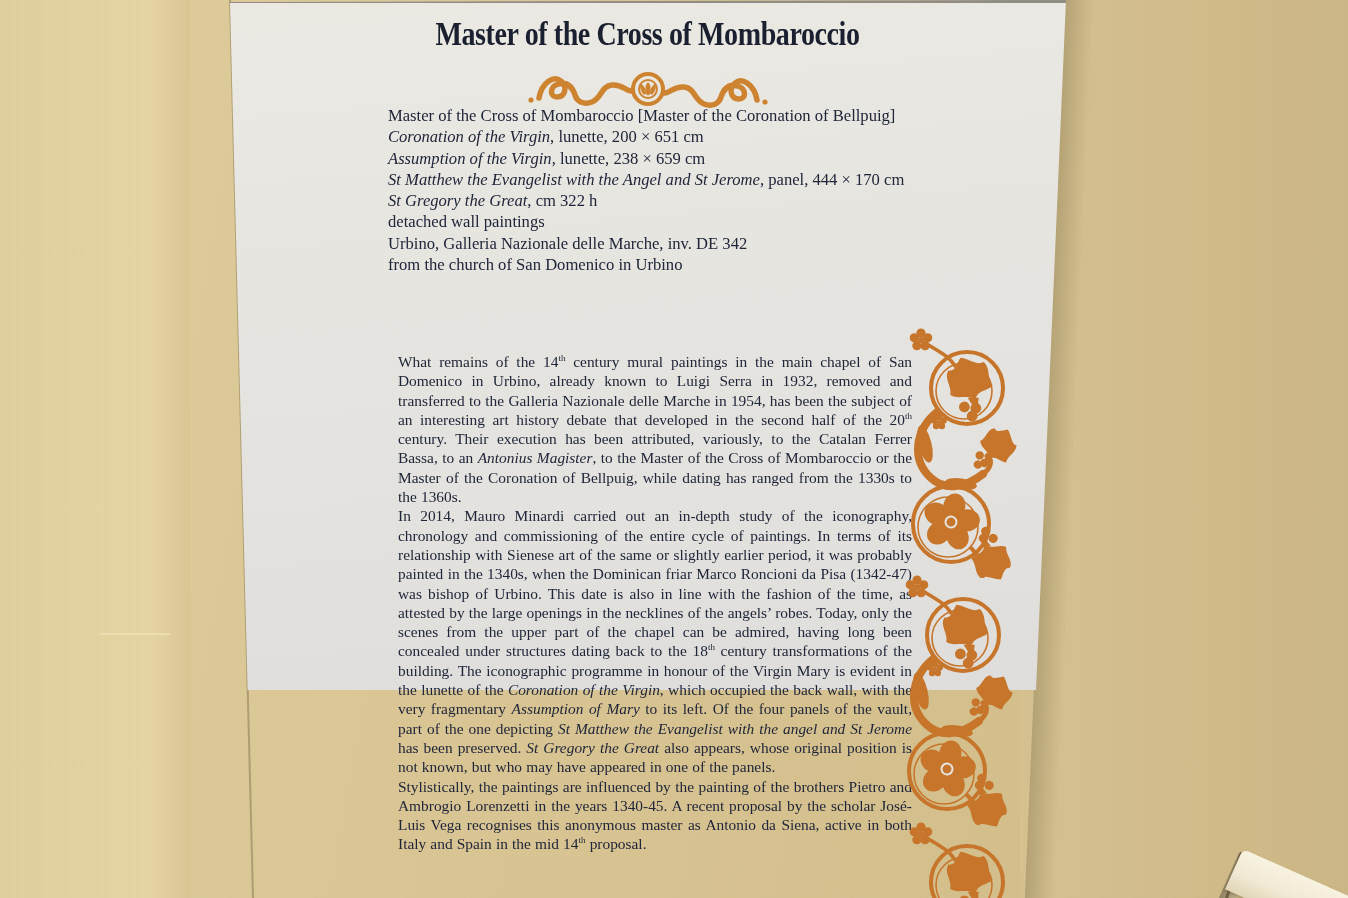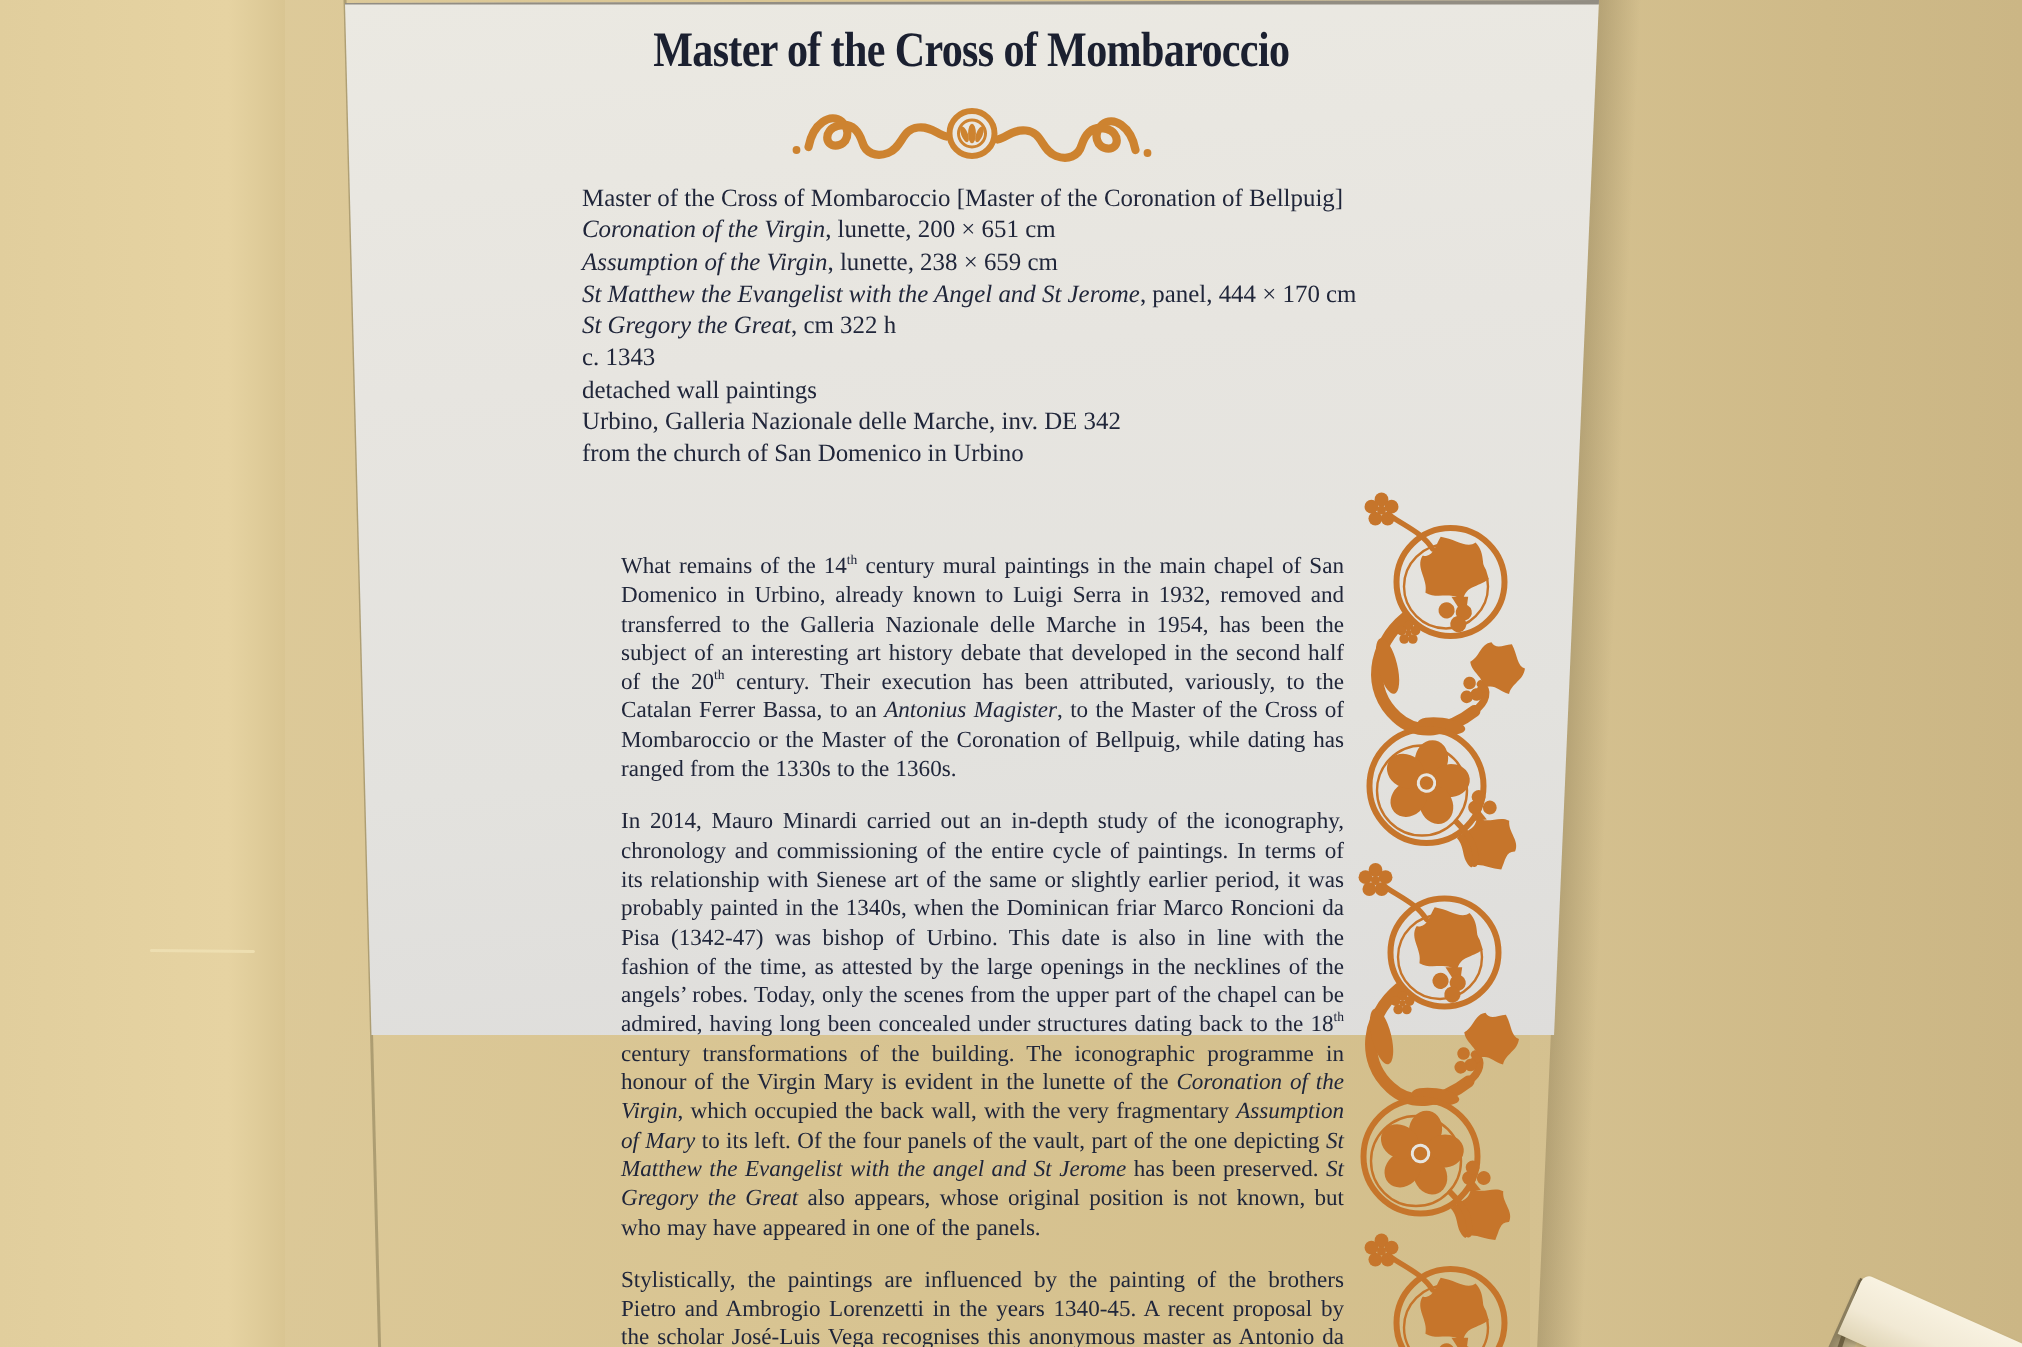--- a/index.html
+++ b/index.html
@@ -26,31 +26,31 @@
   }
   .panel-top-edge{position:absolute;top:0;left:0;right:0;height:3px;
     background:rgba(72,66,52,.55);}
   .panel-title{
     position:absolute;top:16px;left:0;width:100%;text-align:center;
     font-size:33px;font-weight:700;color:#1b2030;letter-spacing:-.5px;
     transform:scaleX(.85);
   }
   .title-ornament{position:absolute;top:64px;left:50%;transform:translateX(-50%);}
   .info-block{
-    position:absolute;left:163px;top:121px;width:560px;
+    position:absolute;left:163px;top:105px;width:560px;
     font-size:16.6px;line-height:21.3px;color:#20263a;white-space:nowrap;
   }
   .info-line .it{font-style:italic;}
   .info-line sup{font-size:10px;vertical-align:super;line-height:0;}
   .body-text{
     position:absolute;left:173px;top:352px;width:514px;
     font-size:15.4px;line-height:19.3px;color:#20263a;text-align:justify;
     word-spacing:.3px;
   }
-  .body-text p{margin:16px;}
+  .body-text p{margin:0;}
   .body-text .it{font-style:italic;}
   .body-text sup{font-size:9px;vertical-align:super;line-height:0;}
   .floral-border{position:absolute;left:678px;top:326px;width:116px;height:575px;}
   .corner-obj{
     position:absolute;left:1243px;top:849px;width:158px;height:44px;
     background:linear-gradient(180deg,#f8f2e1 0%,#f1e9d4 55%,#e0d5b6 100%);
     transform:rotate(24deg);transform-origin:0 0;border-top-left-radius:6px;
     box-shadow:0 2px 3px rgba(95,85,55,.35);
   }
   .corner-obj-side{
@@ -95,21 +95,20 @@
         </g>
       </svg>
     </div>
 
     <div class="info-block">
         <div class="info-line"><span>Master of the Cross of Mombaroccio [Master of the Coronation of Bellpuig]</span></div>
         <div class="info-line"><span class="it">Coronation of the Virgin</span><span>, lunette, 200 × 651 cm</span></div>
         <div class="info-line"><span class="it">Assumption of the Virgin</span><span>, lunette, 238 × 659 cm</span></div>
         <div class="info-line"><span class="it">St Matthew the Evangelist with the Angel and St Jerome</span><span>, panel, 444 × 170 cm</span></div>
         <div class="info-line"><span class="it">St Gregory the Great</span><span>, cm 322 h</span></div>
-        <div class="info-line"><span>c. 1343</span></div>
         <div class="info-line"><span>detached wall paintings</span></div>
         <div class="info-line"><span>Urbino, Galleria Nazionale delle Marche, inv. DE 342</span></div>
         <div class="info-line"><span>from the church of San Domenico in Urbino</span></div>
       </div>
 
     <div class="body-text">
         <p><span>What remains of the 14</span><sup>th</sup><span> century mural paintings in the main chapel of San Domenico in Urbino, already known to Luigi Serra in 1932, removed and transferred to the Galleria Nazionale delle Marche in 1954, has been the subject of an interesting art history debate that developed in the second half of the 20</span><sup>th</sup><span> century. Their execution has been attributed, variously, to the Catalan Ferrer Bassa, to an </span><span class="it">Antonius Magister</span><span>, to the Master of the Cross of Mombaroccio or the Master of the Coronation of Bellpuig, while dating has ranged from the 1330s to the 1360s.</span></p>
         <p><span>In 2014, Mauro Minardi carried out an in-depth study of the iconography, chronology and commissioning of the entire cycle of paintings. In terms of its relationship with Sienese art of the same or slightly earlier period, it was probably painted in the 1340s, when the Dominican friar Marco Roncioni da Pisa (1342-47) was bishop of Urbino. This date is also in line with the fashion of the time, as attested by the large openings in the necklines of the angels’ robes. Today, only the scenes from the upper part of the chapel can be admired, having long been concealed under structures dating back to the 18</span><sup>th</sup><span> century transformations of the building. The iconographic programme in honour of the Virgin Mary is evident in the lunette of the </span><span class="it">Coronation of the Virgin</span><span>, which occupied the back wall, with the very fragmentary </span><span class="it">Assumption of Mary</span><span> to its left. Of the four panels of the vault, part of the one depicting </span><span class="it">St Matthew the Evangelist with the angel and St Jerome</span><span> has been preserved. </span><span class="it">St Gregory the Great</span><span> also appears, whose original position is not known, but who may have appeared in one of the panels.</span></p>
         <p><span>Stylistically, the paintings are influenced by the painting of the brothers Pietro and Ambrogio Lorenzetti in the years 1340-45. A recent proposal by the scholar José-Luis Vega recognises this anonymous master as Antonio da Siena, active in both Italy and Spain in the mid 14</span><sup>th</sup><span> proposal.</span></p>
       </div>

